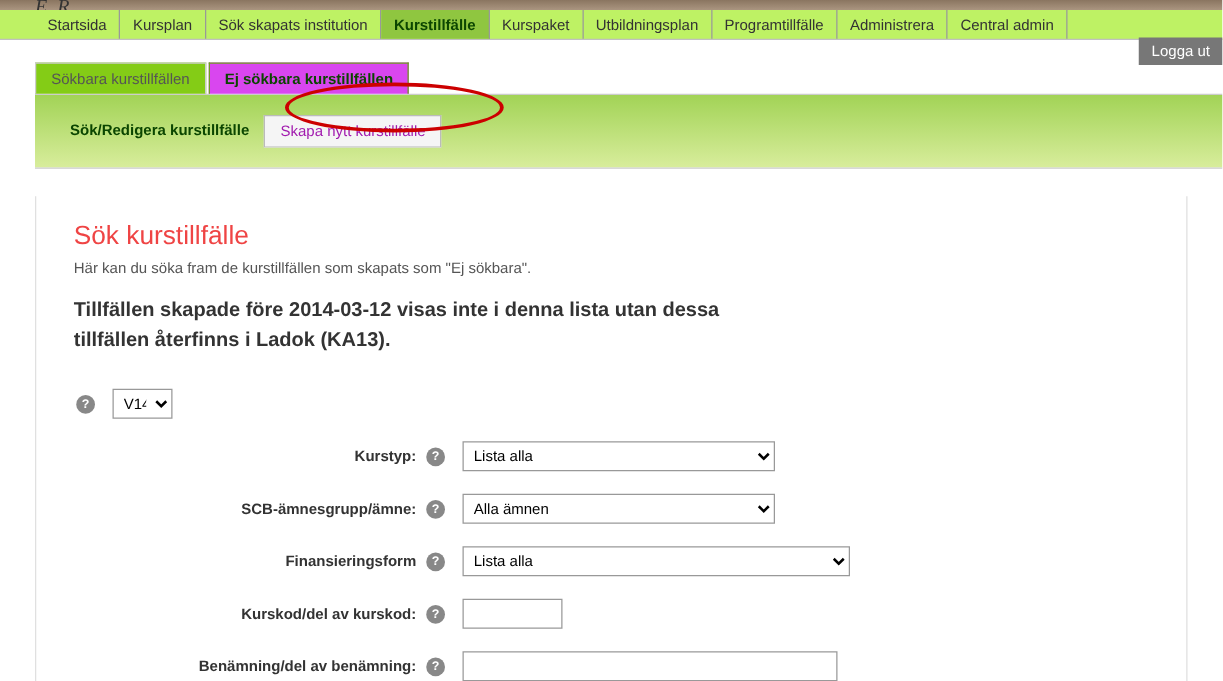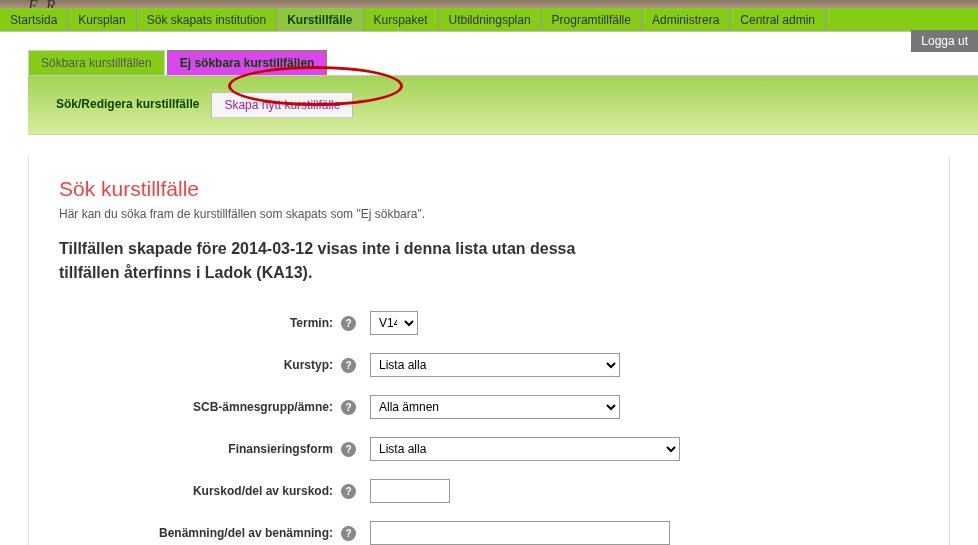--- a/index.html
+++ b/index.html
@@ -20,24 +20,25 @@
       left: 28px;
       top: -3px;
       font-family: serif;
       font-size: 16px;
       font-style: italic;
       color: #333;
       letter-spacing: 2px;
     }
     .top-nav {
       display: flex;
-      background: #84cc16;
+      background: #bef264;
       border-bottom: 1px solid #c0c0c0;
       position: relative;
       height: 24px;
+      padding-left: 28px;
     }
     .top-nav-item {
       padding: 4px 10px;
       border-right: 1px solid #999;
       color: #333;
       cursor: pointer;
       font-size: 12px;
       white-space: nowrap;
       display: flex;
       align-items: center;
@@ -231,21 +232,20 @@
   <div class="sub-tab2 secondary">Skapa nytt kurstillfälle</div>
   <div class="circle-annotation"></div>
 </div>
 
 <div class="content">
   <h1 class="page-title">Sök kurstillfälle</h1>
   <p class="intro-text">Här kan du söka fram de kurstillfällen som skapats som "Ej sökbara".</p>
   <p class="note-text">Tillfällen skapade före 2014-03-12 visas inte i denna lista utan dessa tillfällen återfinns i Ladok (KA13).</p>
 
   <div class="form-row">
-    <span class="form-label">Termin:</span>
     <span class="help-icon">?</span>
     <select class="sel-small">
       <option>V14</option>
     </select>
   </div>
 
   <div class="form-row">
     <span class="form-label">Kurstyp:</span>
     <span class="help-icon">?</span>
     <select class="sel-med">

